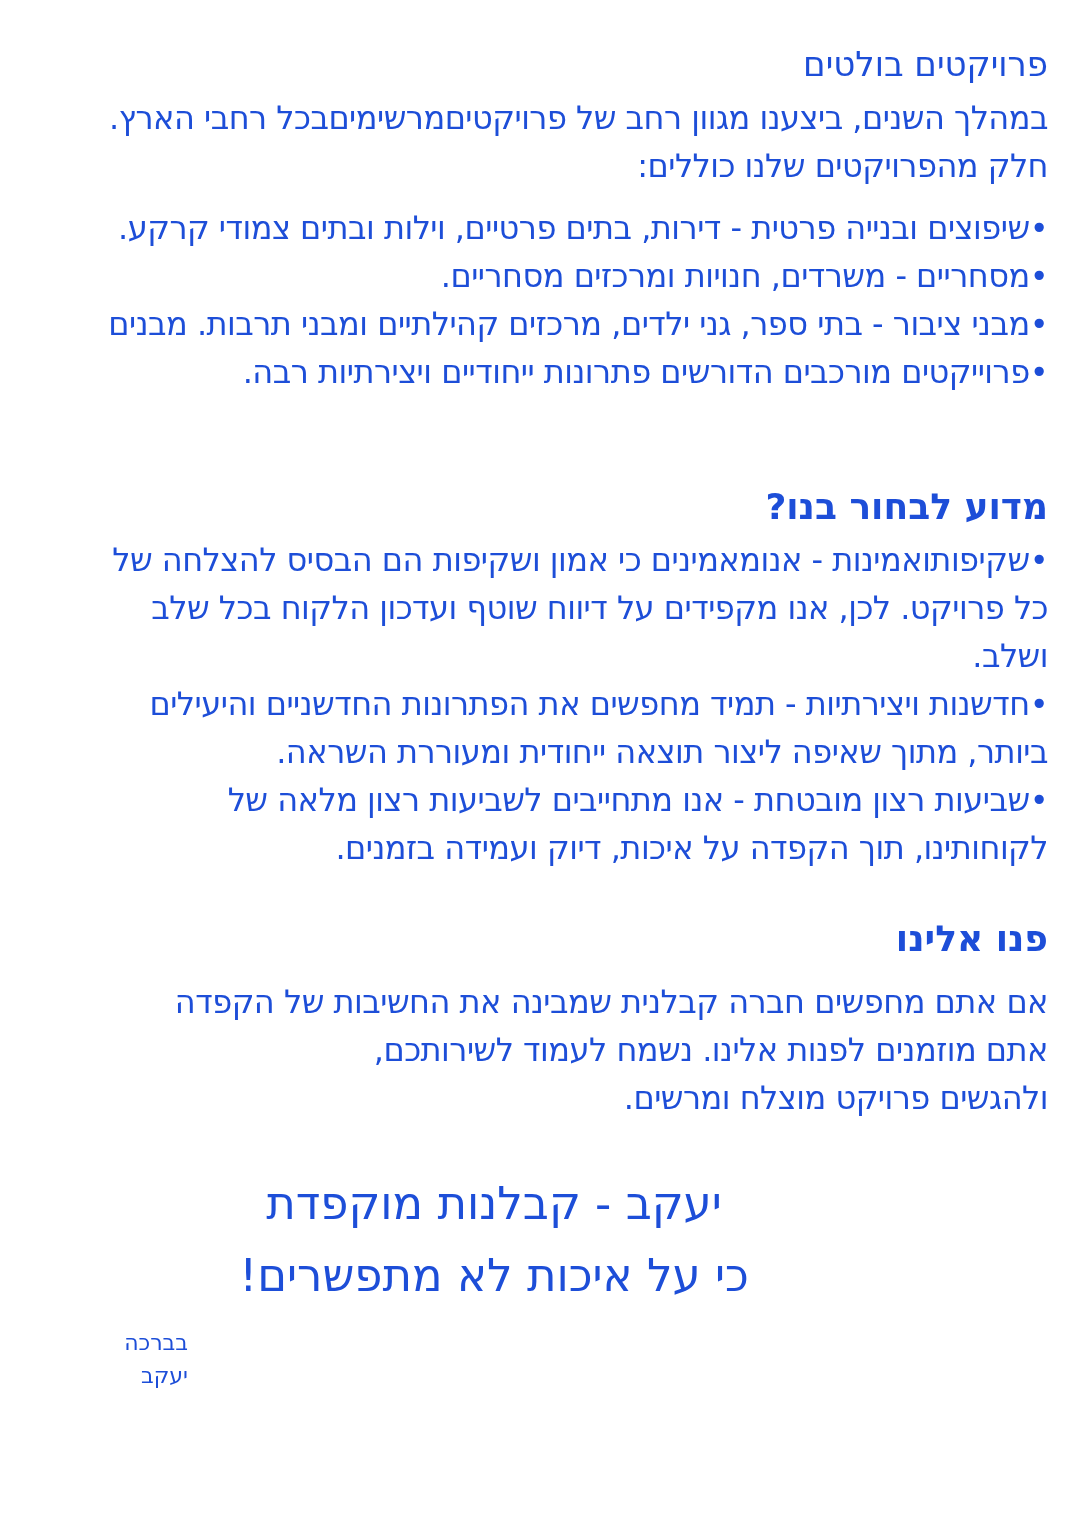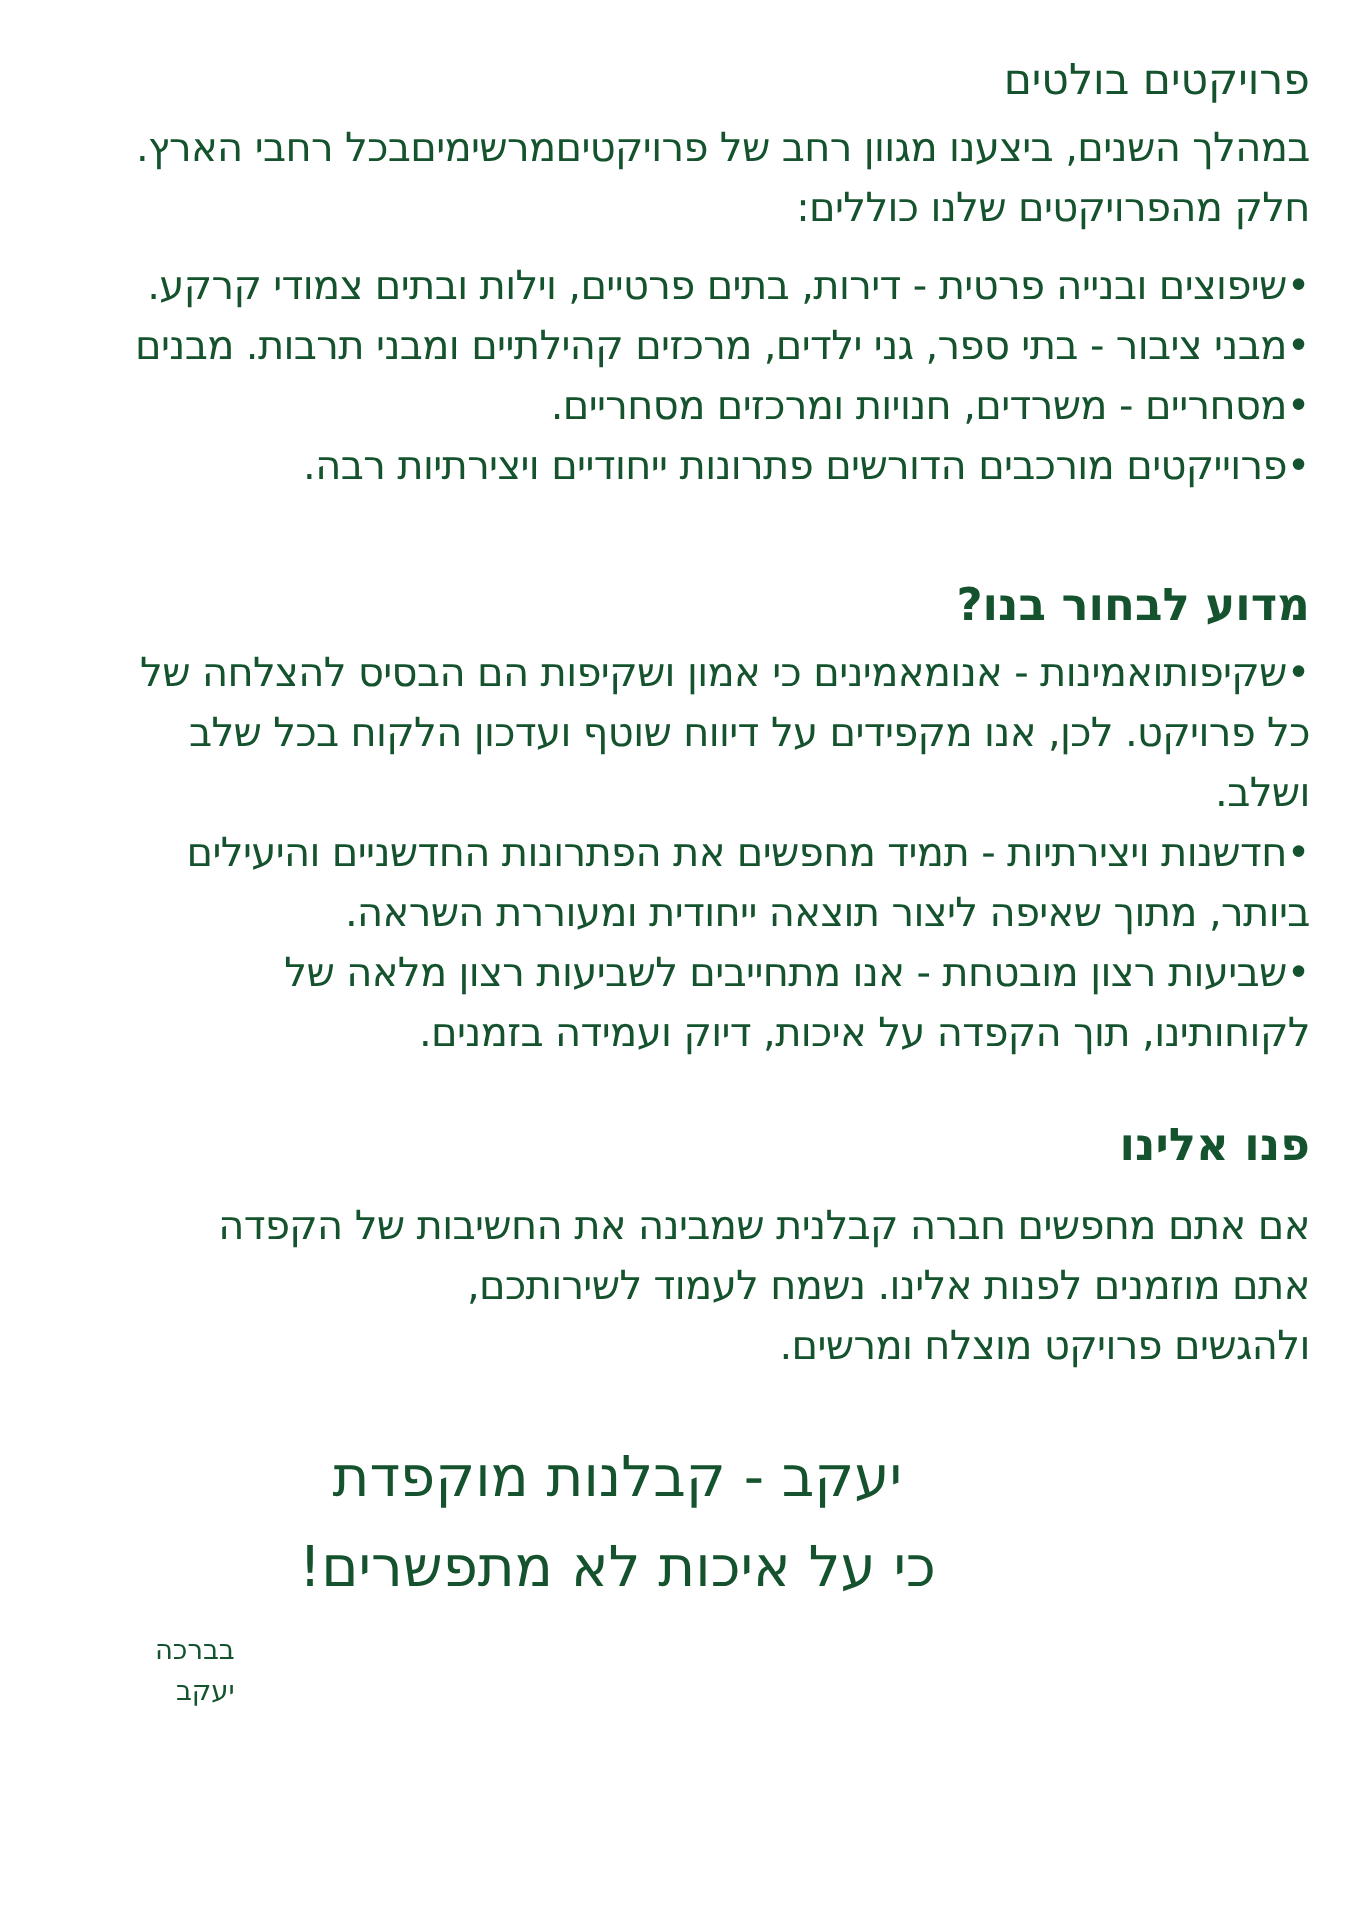--- a/index.html
+++ b/index.html
@@ -28,21 +28,21 @@
     font-weight: 400;
     line-height: 44px;
     margin: 6px 0 8px 0;
   }
   .h2-heading {
     font-size: 36px;
     font-weight: 700;
     line-height: 46px;
     margin: 0;
   }
-  .h2-why { margin-top: 66px; margin-bottom: 6px; }
+  .h2-why { margin-top: 88px; margin-bottom: 6px; }
   .h2-contact { margin-top: 44px; margin-bottom: 16px; }
   .body-lines { margin: 0; }
   .bullets { margin-top: 14px; }
   .line {
     font-size: 32px;
     line-height: 48px;
     letter-spacing: -0.5px;
     white-space: nowrap;
   }
   .tagline {
@@ -64,33 +64,33 @@
   }
   .signature-line {
     font-size: 22px;
     line-height: 33px;
     white-space: nowrap;
   }
 </style>
 </head>
 <body style="background: rgb(255, 255, 255);">
 
-<div class="page" style="color: #14532d;">
+<div class="page" style="color: #1d4ed8;">
 
   <h1 class="h1-heading">פרויקטים בולטים</h1>
 
   <div class="body-lines">
       <div class="line">במהלך השנים, ביצענו מגוון רחב של פרויקטיםמרשימיםבכל רחבי הארץ.</div>
       <div class="line">חלק מהפרויקטים שלנו כוללים:</div>
     </div>
 
   <div class="body-lines bullets">
       <div class="line">•שיפוצים ובנייה פרטית - דירות, בתים פרטיים, וילות ובתים צמודי קרקע.</div>
+      <div class="line">•מסחריים - משרדים, חנויות ומרכזים מסחריים.</div>
       <div class="line">•מבני ציבור - בתי ספר, גני ילדים, מרכזים קהילתיים ומבני תרבות. מבנים</div>
-      <div class="line">•מסחריים - משרדים, חנויות ומרכזים מסחריים.</div>
       <div class="line">•פרוייקטים מורכבים הדורשים פתרונות ייחודיים ויצירתיות רבה.</div>
     </div>
 
   <h2 class="h2-heading h2-why">מדוע לבחור בנו?</h2>
 
   <div class="body-lines">
       <div class="line">•שקיפותואמינות - אנומאמינים כי אמון ושקיפות הם הבסיס להצלחה של</div>
       <div class="line">כל פרויקט. לכן, אנו מקפידים על דיווח שוטף ועדכון הלקוח בכל שלב</div>
       <div class="line">ושלב.</div>
       <div class="line">•חדשנות ויצירתיות - תמיד מחפשים את הפתרונות החדשניים והיעילים</div>

